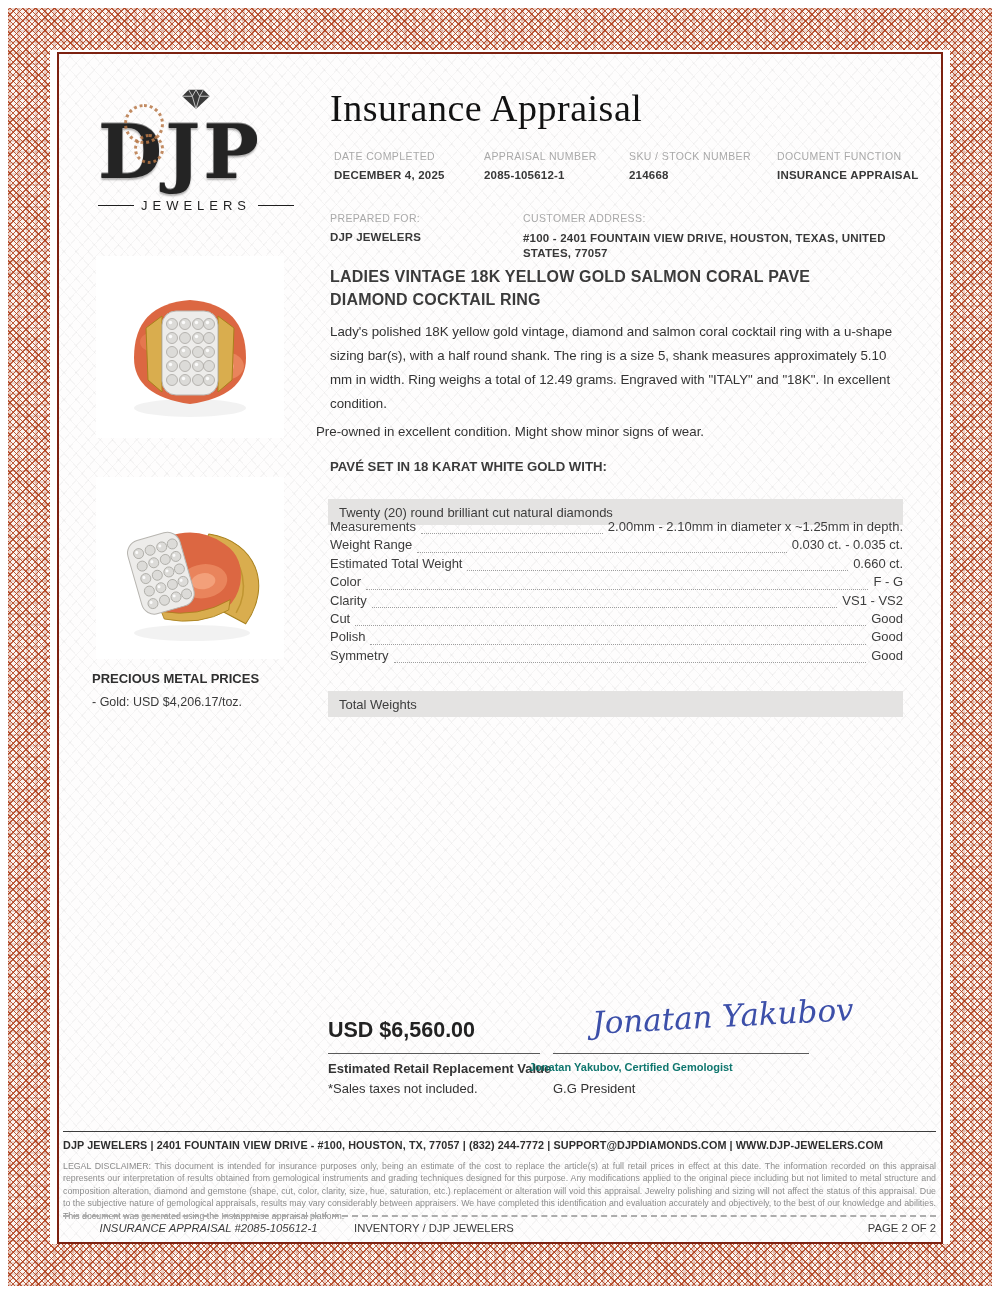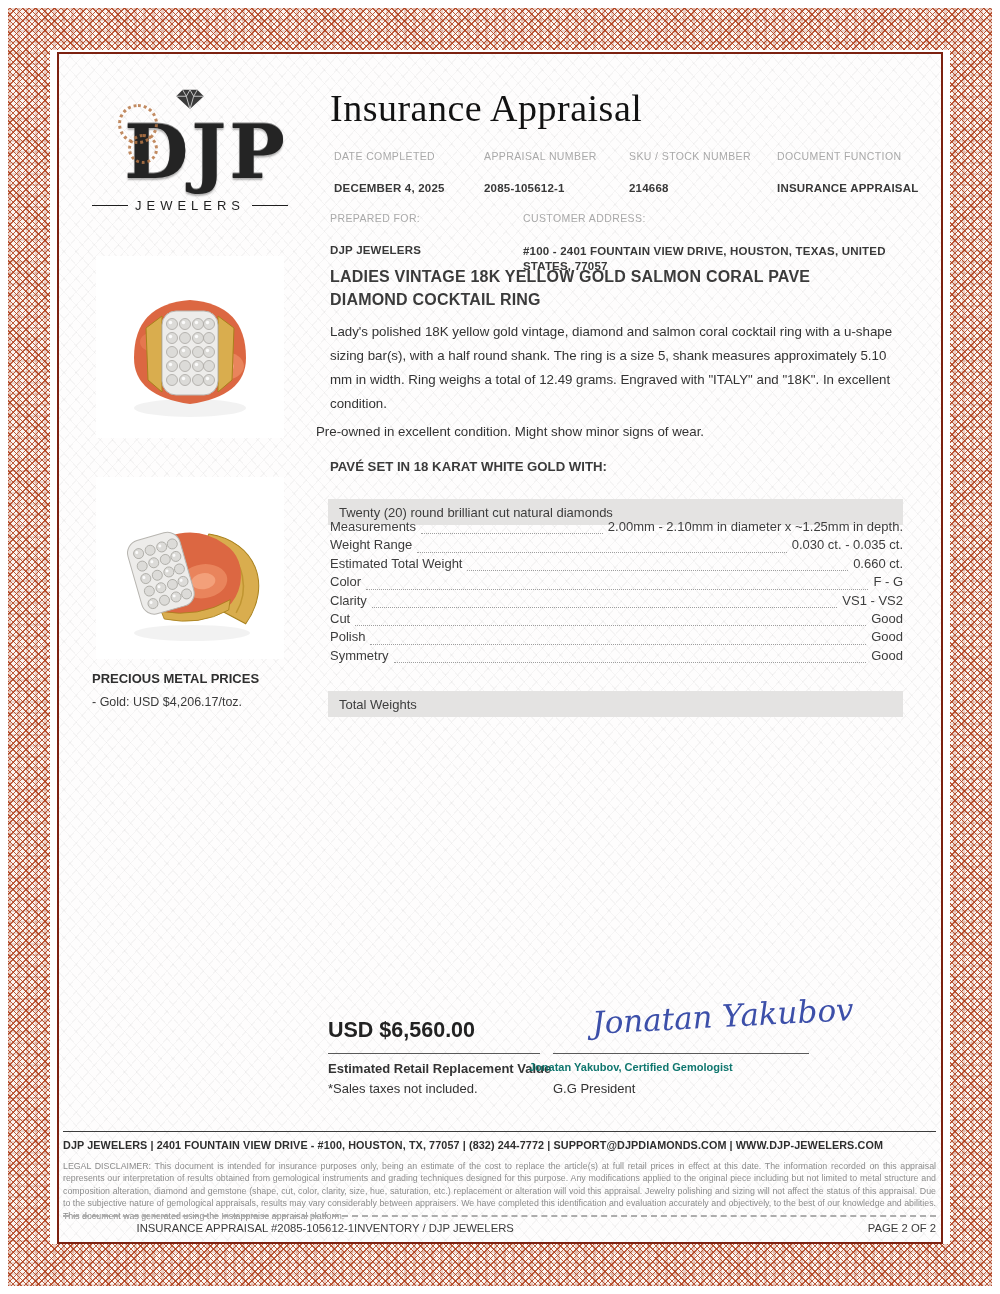--- a/index.html
+++ b/index.html
@@ -14,40 +14,40 @@
       repeating-linear-gradient(90deg, rgba(172,55,18,.20) 0 3px, transparent 3px 9px),
       repeating-linear-gradient(0deg, rgba(140,40,10,.15) 0 2px, transparent 2px 11px);}
   .band-mask{position:absolute;inset:50px;background:#ffffff;}
   .inner-frame{position:absolute;left:57px;top:52px;right:57px;bottom:50px;
     border:2px solid #7c2110;background-color:#fefdfd;
     background-image:
       repeating-linear-gradient(48deg, rgba(90,90,90,.05) 0 1px, transparent 1px 9px),
       repeating-linear-gradient(-48deg, rgba(90,90,90,.05) 0 1px, transparent 1px 9px);}
 
   
-  .logo{position:absolute;left:92px;top:88px;width:196px;text-align:right;}
+  .logo{position:absolute;left:98px;top:88px;width:196px;text-align:left;}
   .logo-diamond{display:block;margin:0 auto 0;}
   .logo-letters{position:relative;font-family:"DejaVu Serif",serif;font-weight:700;
     font-size:74px;line-height:84px;color:#242424;letter-spacing:3px;
     text-shadow:0 2px 2px rgba(0,0,0,.30), 0 -1px 0 #8a8a8a;}
   .gear{position:absolute;border:3px dotted #b87847;border-radius:50%;opacity:.85;}
   .gear1{left:26px;top:16px;width:34px;height:34px;}
   .gear2{left:36px;top:46px;width:24px;height:24px;}
   .logo-sub{display:flex;align-items:center;gap:7px;margin-top:4px;color:#1f1f1f;
     font-size:13px;letter-spacing:5px;font-weight:400;}
   .logo-sub::before,.logo-sub::after{content:"";flex:1;height:1.5px;background:#1f1f1f;}
 
   
   .page-title{position:absolute;left:330px;top:86px;font-family:"Liberation Serif",serif;
     font-size:38px;color:#121212;letter-spacing:.5px;}
   .meta-row{position:absolute;left:334px;top:150px;display:flex;}
   .meta-field{margin-right:0;}
   .mf0{width:150px}.mf1{width:145px}.mf2{width:148px}.mf3{width:160px}
   .meta-label{font-size:10.5px;color:#a9a9a9;letter-spacing:.4px;}
-  .meta-value{margin-top:20px;font-size:11.5px;font-weight:700;color:#383838;letter-spacing:.2px;}
+  .meta-value{margin-top:7px;font-size:11.5px;font-weight:700;color:#383838;letter-spacing:.2px;}
   .prepared{position:absolute;left:330px;top:212px;width:185px;}
   .customer{position:absolute;left:523px;top:212px;width:390px;}
   .meta-value.multiline{line-height:15px;}
 
   
   .photo{position:absolute;left:96px;width:188px;height:182px;background:#ffffff;}
   .photo1{top:256px;} .photo2{top:477px;}
   .photo svg{display:block;}
 
   
@@ -85,21 +85,21 @@
 
   
   .footer-divider{position:absolute;left:63px;top:1131px;width:873px;height:1px;background:#3c3c3c;}
   .footer-contact{position:absolute;left:63px;top:1139px;width:873px;font-size:10.8px;
     font-weight:700;color:#2e2e2e;letter-spacing:.1px;}
   .disclaimer{position:absolute;left:63px;top:1160px;width:873px;font-size:8.8px;color:#8b8b8b;
     line-height:12.4px;text-align:justify;}
   .dashed-divider{position:absolute;left:63px;top:1215px;width:873px;border-top:2px dashed #adadad;}
   .bottom-row{position:absolute;left:63px;top:1222px;width:873px;display:flex;font-size:11.3px;
     color:#3c3c3c;}
-  .bottom-row .bl{flex:1;text-align:right;}
+  .bottom-row .bl{flex:1;text-align:center;font-style:italic;}
   .bottom-row .bc{flex:1;text-align:left;}
   .bottom-row .br{flex:1;text-align:right;}
 </style>
 </head>
 <body>
 
 <div class="page">
 
   <div class="band"></div>
   <div class="band-mask"></div>

